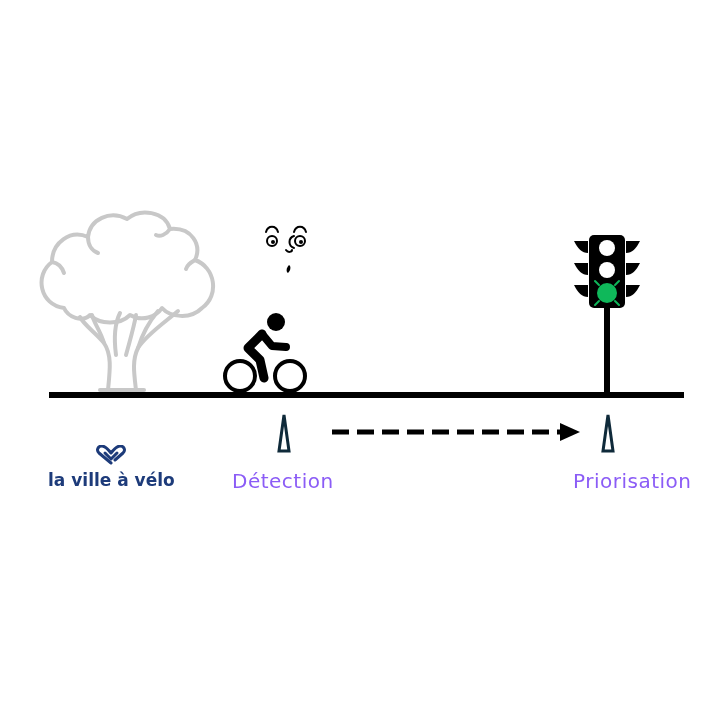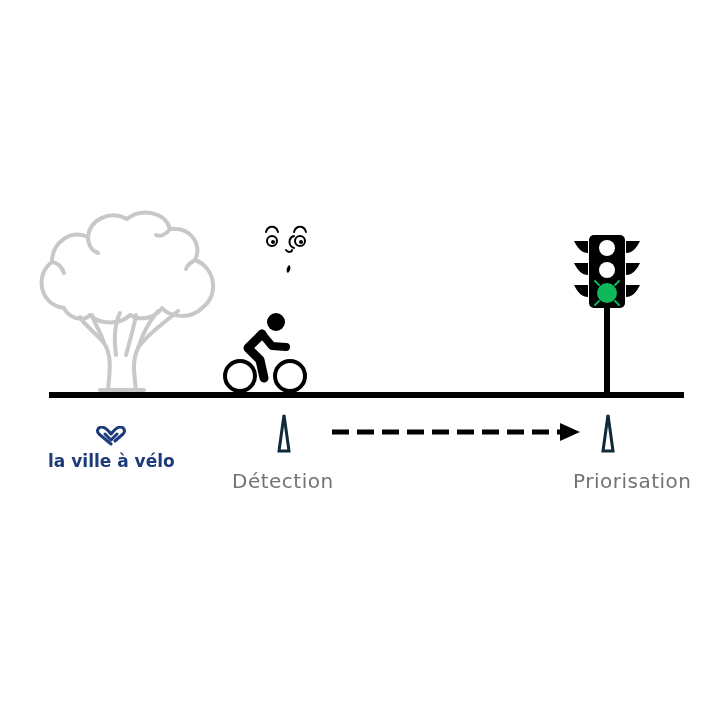--- a/index.html
+++ b/index.html
@@ -1,19 +1,19 @@
 <!DOCTYPE html>
 <html><head>
   <meta charset="utf-8">
   <style>
     html, body { margin: 0; padding: 0; background: #ffffff; }
     body { width: 720px; height: 720px; position: relative; overflow: hidden; font-family: "DejaVu Sans", sans-serif; }
     .abs { position: absolute; }
     svg { display: block; }
-    .label { position: absolute; font-size: 20px; color: #737373; letter-spacing: 0.5px; white-space: nowrap; }
+    .label { position: absolute; font-size: 20px; color: #8b5cf6; letter-spacing: 0.5px; white-space: nowrap; }
     .logo-text { position: absolute; font-family: "DejaVu Sans", sans-serif; font-size: 17px; color: #1d3b7a; font-weight: bold; letter-spacing: 0px; white-space: nowrap; }
   </style>
 </head>
 <body>
 
 <div class="abs" style="left:49px; top:392px; width:635px; height:6px; background:#000;"></div>
 
 <div class="abs" style="left:30px; top:205px;">
   <svg width="195" height="190" viewBox="0 0 195 190">
     <g fill="none" stroke="#c8c8c8" stroke-width="4" stroke-linecap="round" stroke-linejoin="round">
@@ -106,21 +106,21 @@
 <div class="abs" style="left:330px; top:420px;">
   <svg width="255" height="24" viewBox="0 0 255 24">
     <line x1="2" y1="12" x2="232" y2="12" stroke="#000" stroke-width="5" stroke-dasharray="17,8"></line>
     <path d="M230,3 L250,12 L230,21 Z" fill="#000"></path>
   </svg>
 </div>
 
 <div class="label" style="left:232px; top:469px;">Détection</div>
 <div class="label" style="left:552px; top:469px;margin-left:21px;">Priorisation</div>
 
-<div class="abs" style="left:48px; top:426px; width:130px; height:50px;">
+<div class="abs" style="left:48px; top:445px; width:130px; height:50px;">
   <div class="abs" style="left:45px; top:0px;">
     <svg width="36" height="22" viewBox="0 0 36 22">
       <path d="M18,18 L6,8 C3,5 5,1 9,1 C12,1 14,3 18,8 C22,3 24,1 27,1 C31,1 33,5 30,8 L22,15" fill="none" stroke="#1d3b7a" stroke-width="3" stroke-linecap="round" stroke-linejoin="round"></path>
       <path d="M12,8 L18,14 L24,8" fill="none" stroke="#1d3b7a" stroke-width="3" stroke-linecap="round" stroke-linejoin="round"></path>
     </svg>
   </div>
   <div class="logo-text" style="left:0px; top:25px;">la ville à vélo</div>
 </div>
 
 </body></html>

